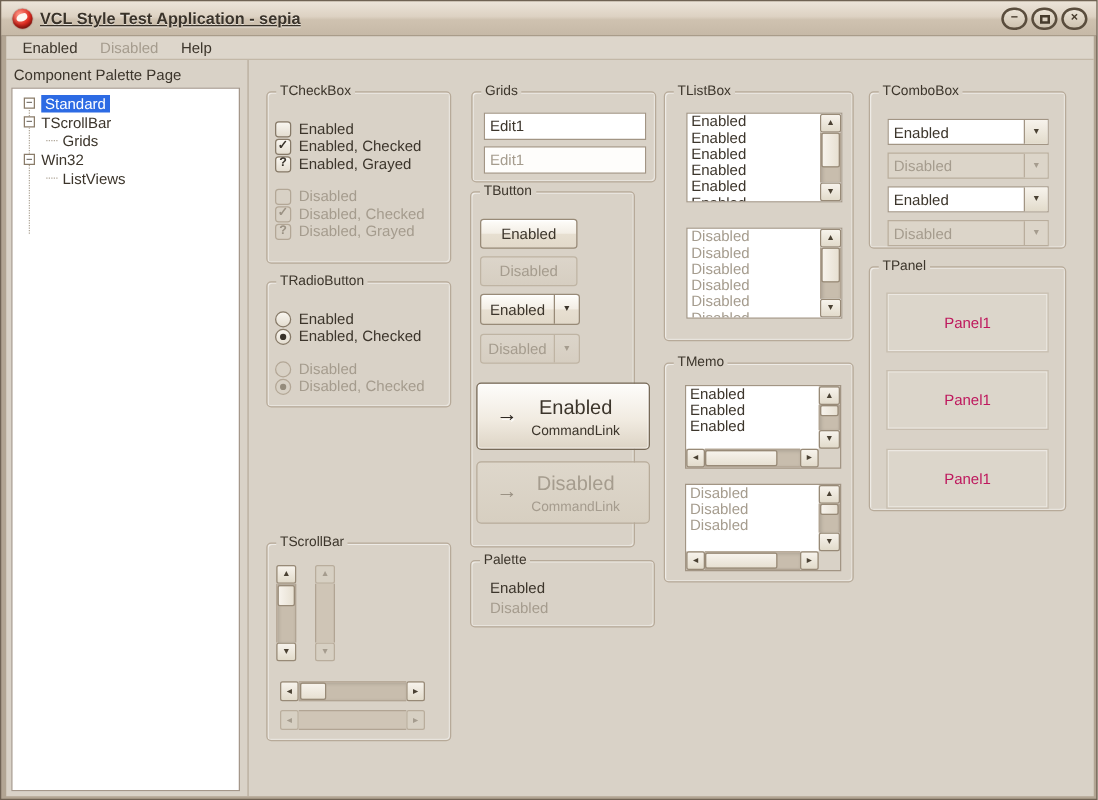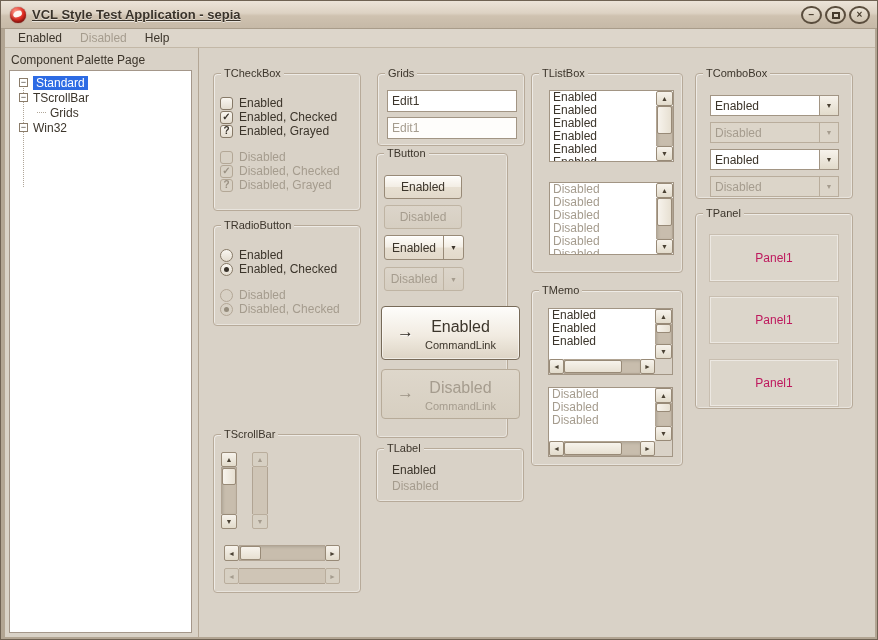--- a/index.html
+++ b/index.html
@@ -187,20 +187,24 @@
         <span class="tw-label">TScrollBar</span>
       </div>
       <div class="tree-row">
         <span class="tw-stub"></span>
         <span class="tw-label">Grids</span>
       </div>
       <div class="tree-row">
         <span class="tw-glyph">−</span>
         <span class="tw-label">Win32</span>
       </div>
+      <div class="tree-row">
+        <span class="tw-stub"></span>
+        <span class="tw-label">ListViews</span>
+      </div>
     </div>
   </div>
 
   <div class="client">
 
     <div class="groupbox" style="left:14px;top:25px;width:148px;height:138px">
       <span class="gb-title">TCheckBox</span>
       <div class="row-ctl" style="left:6px;top:22px">
         <span class="cb"></span>
         <span>Enabled</span>
@@ -320,21 +324,21 @@
         <div class="small">CommandLink</div>
       </div>
       <div class="cmdlink dis" style="left:4px;top:215px;width:139px;height:50px">
         <span class="arr" style="top:13px">→</span>
         <div class="big" style="top:9px">Disabled</div>
         <div class="small" style="top:30px">CommandLink</div>
       </div>
     </div>
 
     <div class="groupbox" style="left:177px;top:400px;width:148px;height:54px">
-      <span class="gb-title">TLabel</span>
+      <span class="gb-title">Palette</span>
       <span class="lbl-text" style="left:15px;top:14px">Enabled</span>
       <span class="lbl-text dis" style="left:15px;top:30px">Disabled</span>
     </div>
 
     <div class="groupbox" style="left:332px;top:25px;width:152px;height:200px">
       <span class="gb-title">TListBox</span>
 
       <div class="listbox" style="left:17px;top:16px;width:125px;height:72px">
         <div class="lb-items">
           <div class="lb-item">Enabled</div>

